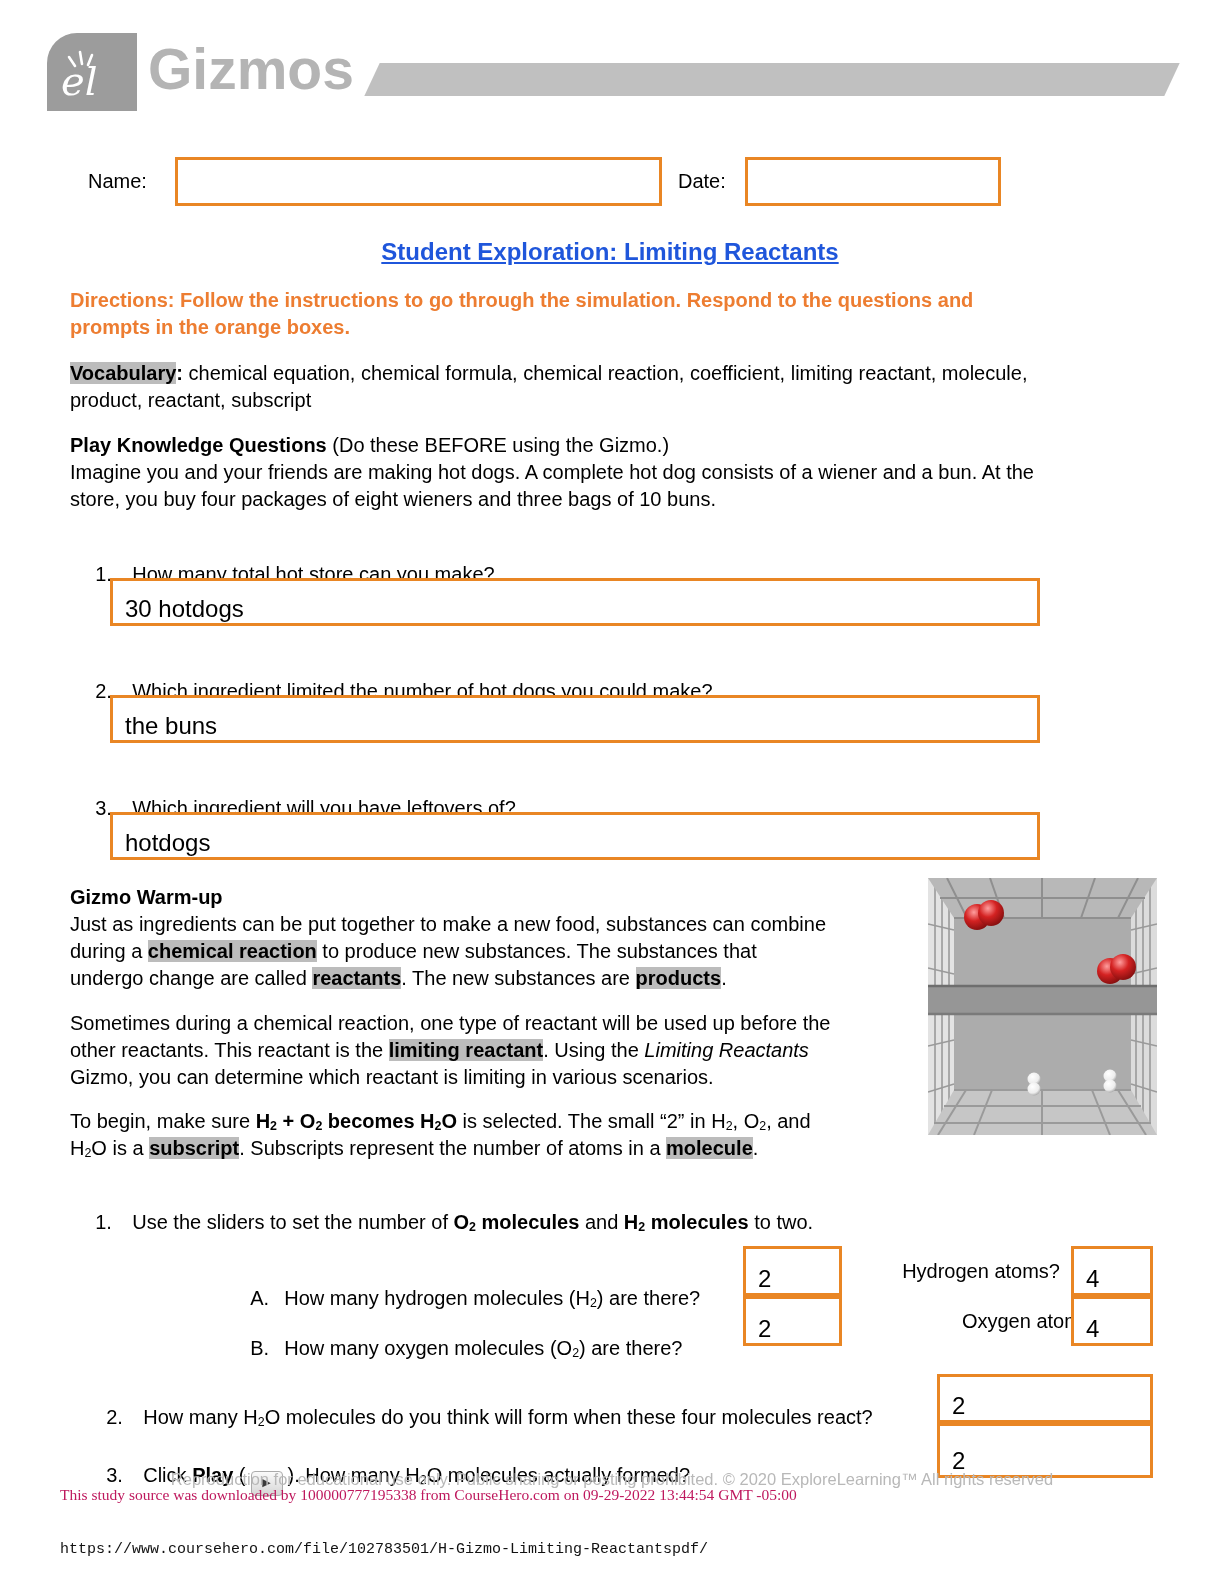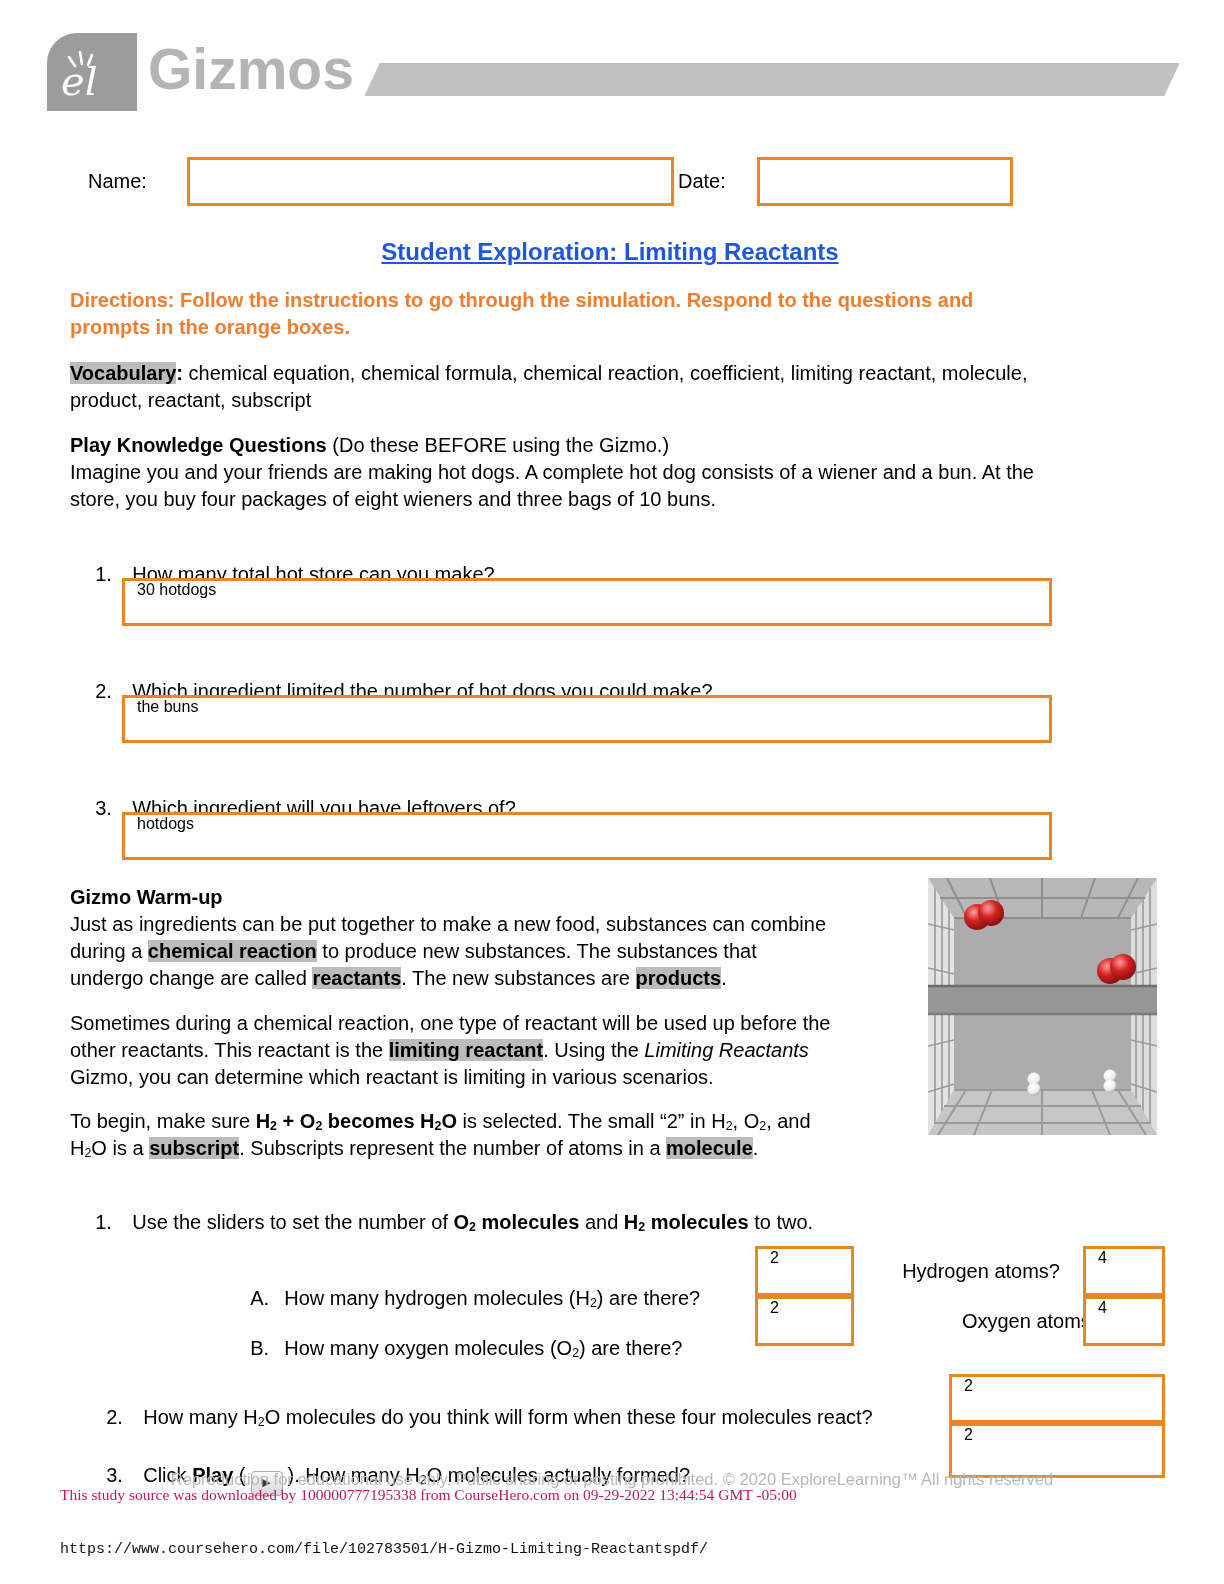--- a/index.html
+++ b/index.html
@@ -7,21 +7,21 @@
         font-family:"Liberation Sans",sans-serif;color:#000;overflow:hidden;}
   .abs{position:absolute;}
   .para{position:absolute;font-size:20px;line-height:27px;white-space:pre-wrap;}
   .b{font-weight:700;}
   .i{font-style:italic;}
   .hl{background:#BCBCBC;}
   sub{font-size:0.62em;line-height:0;vertical-align:-0.15em;}
   .qnum{display:inline-block;width:37px;}
   .qnum-sm{display:inline-block;width:34px;}
   .obox{position:absolute;border:3px solid #E98624;background:#fff;box-sizing:border-box;
-        display:flex;align-items:flex-start;font-size:16px;margin-left:12px;}
+        display:flex;align-items:flex-end;font-size:24px;}
   .obox .val{padding-left:12px;}
   .logo-block{position:absolute;left:47px;top:33px;width:90px;height:78px;background:#9C9C9C;
         border-radius:30px 0 0 0;}
   .logo-text{position:absolute;left:148px;top:36px;font-size:57px;font-weight:700;color:#B4B4B4;}
   .logo-bar{position:absolute;left:372px;top:63px;width:800px;height:33px;background:#C0C0C0;
         transform:skewX(-25deg);}
   .title{position:absolute;left:0;right:4px;top:238px;text-align:center;font-size:24px;font-weight:700;
         color:#1F56DB;text-decoration:underline;}
   .directions{color:#ED7D31;font-weight:700;}
   .playbtn{display:inline-block;width:30px;height:23px;margin:0 5px;border:1px solid #ABABAB;

